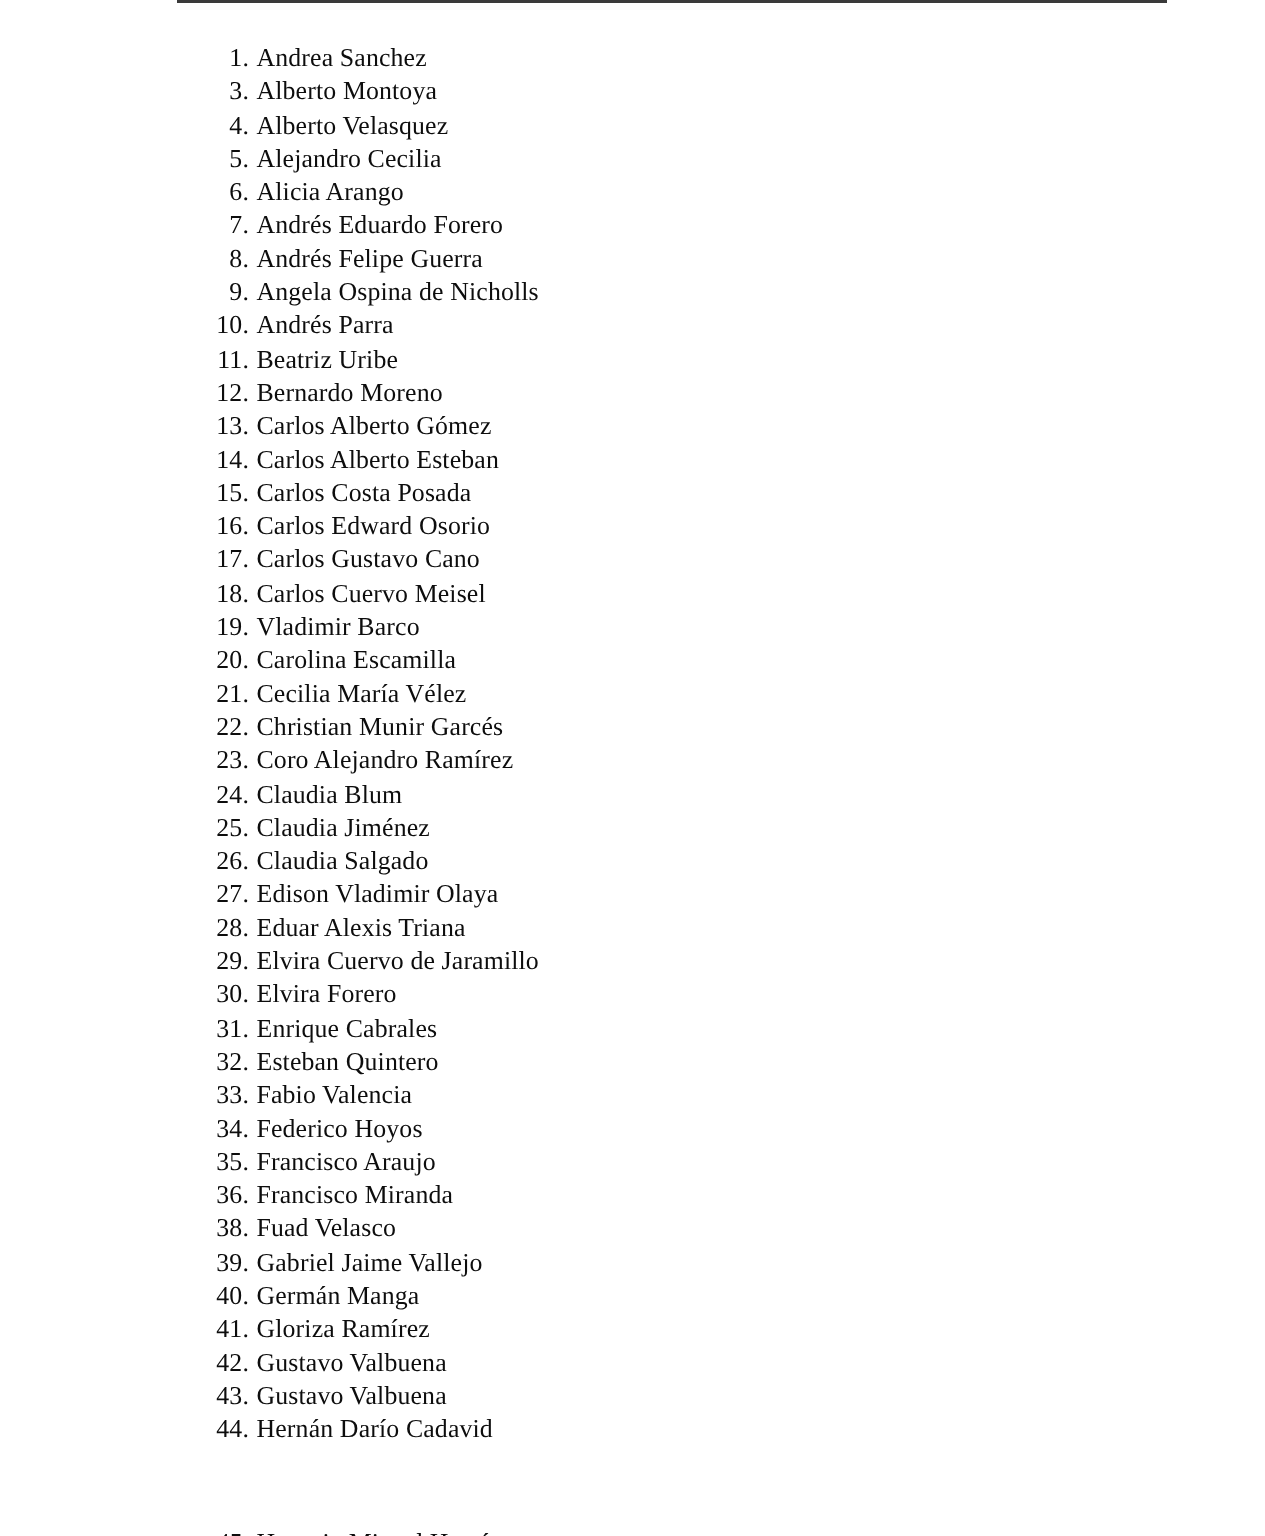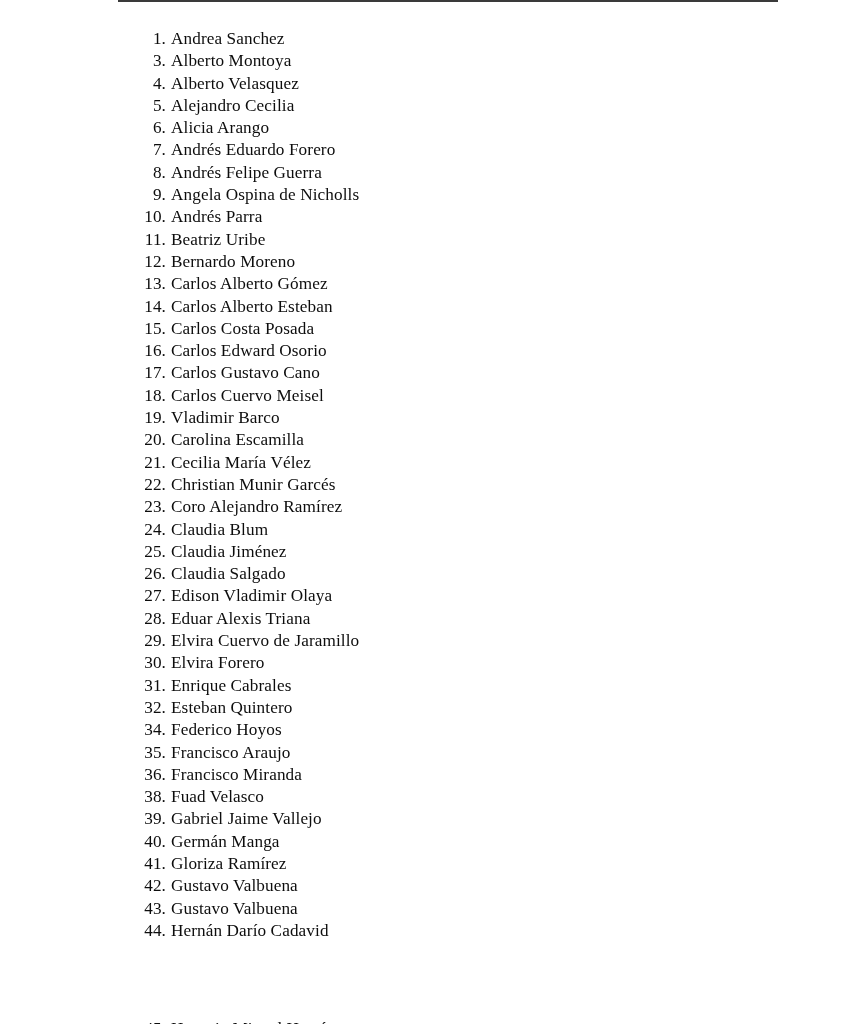--- a/index.html
+++ b/index.html
@@ -107,20 +107,21 @@
       <li><span class="num">23.</span><span class="nm">Coro Alejandro Ramírez</span></li>
       <li><span class="num">24.</span><span class="nm">Claudia Blum</span></li>
       <li><span class="num">25.</span><span class="nm">Claudia Jiménez</span></li>
       <li><span class="num">26.</span><span class="nm">Claudia Salgado</span></li>
       <li><span class="num">27.</span><span class="nm">Edison Vladimir Olaya</span></li>
       <li><span class="num">28.</span><span class="nm">Eduar Alexis Triana</span></li>
       <li><span class="num">29.</span><span class="nm">Elvira Cuervo de Jaramillo</span></li>
       <li><span class="num">30.</span><span class="nm">Elvira Forero</span></li>
       <li><span class="num">31.</span><span class="nm">Enrique Cabrales</span></li>
       <li><span class="num">32.</span><span class="nm">Esteban Quintero</span></li>
+      <li><span class="num">33.</span><span class="nm">Fabio Valencia</span></li>
       <li><span class="num">34.</span><span class="nm">Federico Hoyos</span></li>
       <li><span class="num">35.</span><span class="nm">Francisco Araujo</span></li>
       <li><span class="num">36.</span><span class="nm">Francisco Miranda</span></li>
       <li><span class="num">38.</span><span class="nm">Fuad Velasco</span></li>
       <li><span class="num">39.</span><span class="nm">Gabriel Jaime Vallejo</span></li>
       <li><span class="num">40.</span><span class="nm">Germán Manga</span></li>
       <li><span class="num">41.</span><span class="nm">Gloriza Ramírez</span></li>
       <li><span class="num">42.</span><span class="nm">Gustavo Valbuena</span></li>
       <li><span class="num">43.</span><span class="nm">Gustavo Valbuena</span></li>
       <li><span class="num">44.</span><span class="nm">Hernán Darío Cadavid</span></li>

